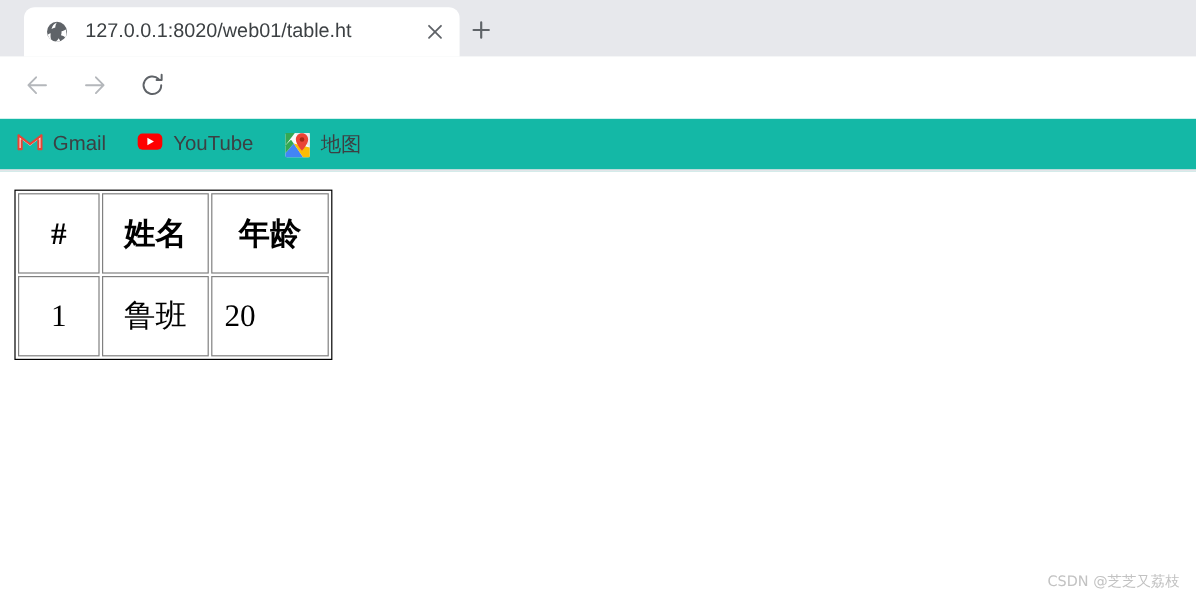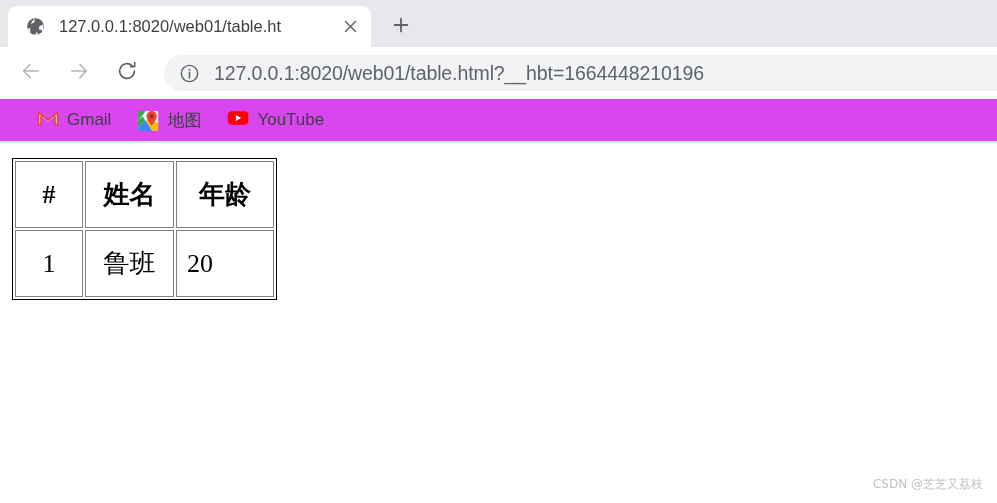--- a/index.html
+++ b/index.html
@@ -16,21 +16,21 @@
   }
 
   
   .tabstrip {
     height: 47px;
     background: #e7e8ec;
     position: relative;
   }
   .tab {
     position: absolute;
-    left: 8px;
+    left: 20px;
     top: 6px;
     width: 363px;
     height: 41px;
     background: #ffffff;
     border-radius: 9px 9px 0 0;
     display: flex;
     align-items: center;
     padding: 0 0 0 18px;
     box-sizing: border-box;
   }
@@ -116,24 +116,24 @@
     margin-left: 14px;
     font-size: 19.5px;
     color: #5f6368;
     white-space: nowrap;
     letter-spacing: -0.1px;
   }
 
   
   .bookmarks {
     height: 44px;
-    background: #d946ef;
-    display: flex;
-    align-items: center;
-    padding-left: 28px;
+    background: #14b8a6;
+    display: flex;
+    align-items: center;
+    padding-left: 5px;
     box-sizing: border-box;
     border-bottom: 2px solid #e4e5e8;
   }
   .bookmark {
     display: flex;
     align-items: center;
     height: 30px;
     padding: 0 9px;
     border-radius: 4px;
     margin-right: 8px;
@@ -259,72 +259,62 @@
 
   <div class="navbtn">
     <span>
       <svg viewBox="0 0 24 24" width="22" height="22" aria-hidden="true">
         <path d="M20 12 a8 8 0 1 1 -2.4 -5.7" stroke="#5f6368" stroke-width="1.8" fill="none" stroke-linecap="round"></path>
         <path d="M20.4 2.6 L20.4 7.2 L15.8 7.2" stroke="#5f6368" stroke-width="1.8" fill="none" stroke-linecap="round" stroke-linejoin="round"></path>
       </svg>
     </span>
   </div>
 
-  <div class="omnibox">
-    <span class="omnibox-info">
-      <svg viewBox="0 0 24 24" width="21" height="21" aria-hidden="true">
-        <circle cx="12" cy="12" r="9.3" stroke="#5f6368" stroke-width="1.6" fill="none"></circle>
-        <circle cx="12" cy="7.6" r="1.15" fill="#5f6368"></circle>
-        <path d="M12 10.7 V17" stroke="#5f6368" stroke-width="1.7" stroke-linecap="round"></path>
-      </svg>
-    </span>
-    <span class="omnibox-url">127.0.0.1:8020/web01/table.html?__hbt=1664448210196</span>
-  </div>
 </div>
 
 <div class="bookmarks">
 
   <div class="bookmark">
     <span class="bm-icon">
       <svg viewBox="0 0 24 18" width="22" height="17" aria-hidden="true">
         <path d="M1.2 2.6 V15.4 H4.6 V6.6 L12 12.2 L19.4 6.6 V15.4 H22.8 V2.6 L12 10.6 Z" fill="#ffffff"></path>
         <path d="M1.2 2.6 L12 10.8 L22.8 2.6" stroke="#ea4335" stroke-width="1.9" fill="none" stroke-linejoin="round"></path>
         <path d="M1.6 2.8 V15.3" stroke="#ea4335" stroke-width="1.9" stroke-linecap="round"></path>
         <path d="M22.4 2.8 V15.3" stroke="#ea4335" stroke-width="1.9" stroke-linecap="round"></path>
         <path d="M1.6 15.3 H4.4 V6.4" stroke="#ea4335" stroke-width="1.9" fill="none" stroke-linejoin="round"></path>
         <path d="M22.4 15.3 H19.6 V6.4" stroke="#ea4335" stroke-width="1.9" fill="none" stroke-linejoin="round"></path>
       </svg>
     </span>
     <span class="bm-label">Gmail</span>
+  </div>
+
+  <div class="bookmark">
+    <span class="bm-icon">
+      <svg viewBox="0 0 24 17" width="22" height="16" aria-hidden="true">
+        <rect x="0.8" y="1.2" width="22.4" height="14.6" rx="4.4" fill="#ff0000"></rect>
+        <path d="M9.6 5.1 L15.6 8.5 L9.6 11.9 Z" fill="#ffffff"></path>
+      </svg>
+    </span>
+    <span class="bm-label">YouTube</span>
   </div>
 
   <div class="bookmark">
     <span class="bm-icon">
       <svg viewBox="0 0 24 24" width="22" height="22" aria-hidden="true">
         <rect x="1" y="1" width="22" height="22" rx="1.5" fill="#f8f9fa"></rect>
         <path d="M1 1 H9.5 L1 12 Z" fill="#34a853"></path>
         <path d="M1 23 H17 L8.5 10.5 L1 19 Z" fill="#4285f4"></path>
         <path d="M8.5 10.5 L17 23 H23 V14 Z" fill="#fbbc04"></path>
         <path d="M9.5 1 H23 V14 L13 4 Z" fill="#e8eaed"></path>
         <path d="M1 12 L1 19 L8.5 10.5 L6 7 Z" fill="#34a853"></path>
         <path d="M16 1.2 c-3.1 0-5.6 2.5-5.6 5.6 0 4.2 5.6 10.2 5.6 10.2 s5.6-6 5.6-10.2 c0-3.1-2.5-5.6-5.6-5.6z" fill="#ea4335"></path>
         <circle cx="16" cy="6.8" r="2.1" fill="#a52714"></circle>
       </svg>
     </span>
     <span class="bm-label">地图</span>
-  </div>
-
-  <div class="bookmark">
-    <span class="bm-icon">
-      <svg viewBox="0 0 24 17" width="22" height="16" aria-hidden="true">
-        <rect x="0.8" y="1.2" width="22.4" height="14.6" rx="4.4" fill="#ff0000"></rect>
-        <path d="M9.6 5.1 L15.6 8.5 L9.6 11.9 Z" fill="#ffffff"></path>
-      </svg>
-    </span>
-    <span class="bm-label">YouTube</span>
   </div>
 
 </div>
 
 <div class="viewport">
 
   <table class="data-table">
     <thead>
       <tr>
         <th class="col-num">#</th>

